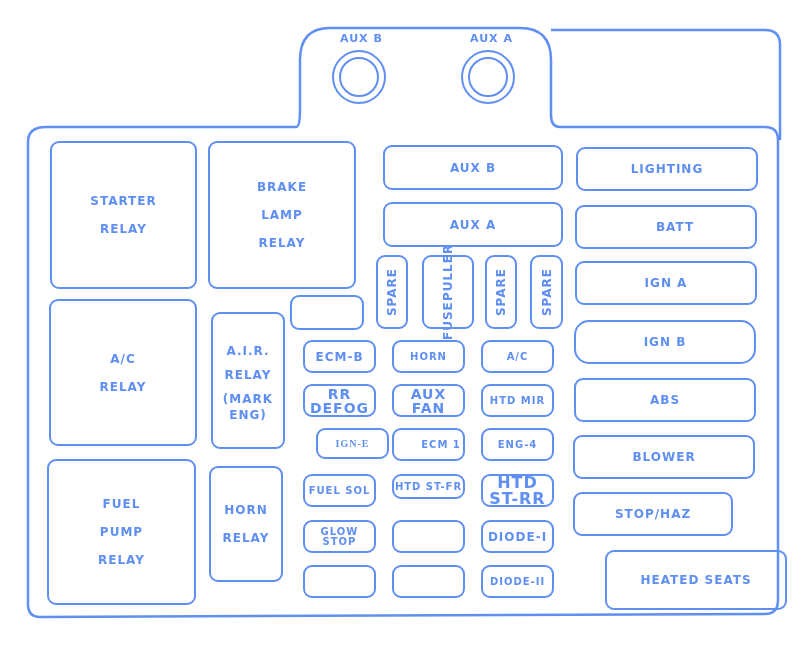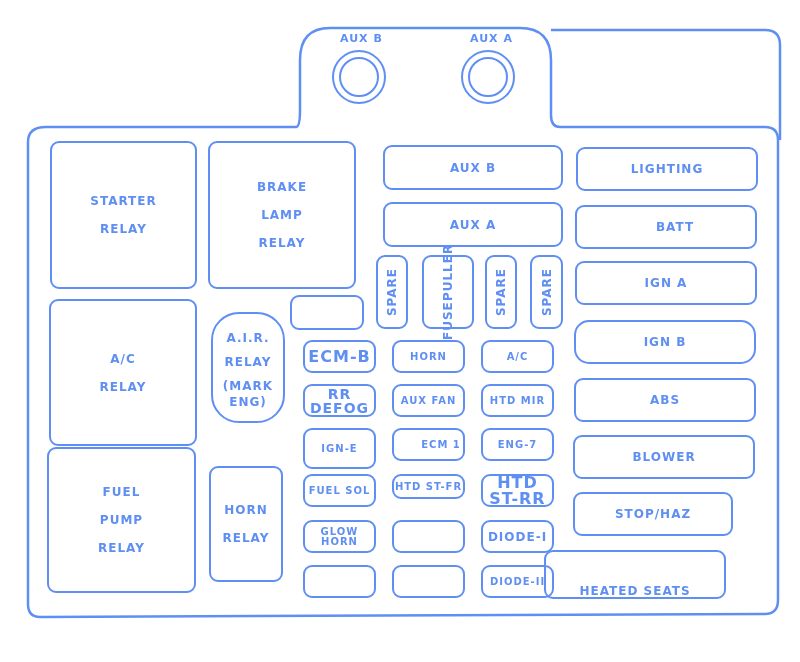--- a/index.html
+++ b/index.html
@@ -37,27 +37,27 @@
 </div>
 <div class="box relay" style="left:208px;top:141px;width:148px;height:148px;">
   <span>BRAKE</span>
   <span>LAMP</span>
   <span>RELAY</span>
 </div>
 <div class="box relay" style="left:49px;top:299px;width:148px;height:147px;">
   <span>A/C</span>
   <span>RELAY</span>
 </div>
-<div class="box" style="left:211px;top:312px;width:74px;height:111px;border-radius:28px;">
+<div class="box" style="left:211px;top:312px;width:74px;height:137px;">
   <span style="margin:6px 0;">A.I.R.</span>
   <span style="margin:6px 0;">RELAY</span>
   <span style="margin:6px 0 2px;">(MARK</span>
   <span style="margin:2px 0;">ENG)</span>
 </div>
-<div class="box relay" style="left:47px;top:447px;width:149px;height:146px;">
+<div class="box relay" style="left:47px;top:459px;width:149px;height:146px;">
   <span>FUEL</span>
   <span>PUMP</span>
   <span>RELAY</span>
 </div>
 <div class="box relay" style="left:209px;top:466px;width:74px;height:116px;">
   <span>HORN</span>
   <span>RELAY</span>
 </div>
 
 <div class="box" style="left:383px;top:145px;width:180px;height:45px;">
@@ -85,58 +85,58 @@
       <span>SPARE</span>
     </div>
 </div>
 <div class="box" style="left:530px;top:255px;width:33px;height:74px;">
   <div class="vert">
       <span>SPARE</span>
     </div>
 </div>
 
 <div id="mini-grid">
-    <div class="box" style="left: 303px; top: 340px; width: 73px; height: 33px; font-size: 16px;">
+    <div class="box" style="left: 303px; top: 340px; width: 73px; height: 33px; font-size: 12px;">
       <span>ECM-B</span>
     </div>
     <div class="box" style="left: 392px; top: 340px; width: 73px; height: 33px; font-size: 10px;">
       <span>HORN</span>
     </div>
     <div class="box" style="left: 481px; top: 340px; width: 73px; height: 33px; font-size: 10px;">
       <span>A/C</span>
     </div>
     <div class="box" style="left: 303px; top: 384px; width: 73px; height: 33px; font-size: 14px;">
       <span>RR DEFOG</span>
     </div>
-    <div class="box" style="left: 392px; top: 384px; width: 73px; height: 33px; font-size: 10px;">
+    <div class="box" style="left: 392px; top: 384px; width: 73px; height: 33px; font-size: 14px;">
       <span>AUX FAN</span>
     </div>
     <div class="box" style="left: 481px; top: 384px; width: 73px; height: 33px; font-size: 10px;">
       <span>HTD MIR</span>
     </div>
-    <div class="box" style="left: 303px; top: 428px; width: 73px; height: 41px; font-size: 10px;">
+    <div class="box" style="left: 316px; top: 428px; width: 73px; height: 31px; font-size: 10px; font-family: Liberation Serif, serif;">
       <span>IGN-E</span>
     </div>
     <div class="box" style="left: 392px; top: 428px; width: 73px; height: 33px; font-size: 10px; padding-left: 25px;">
       <span>ECM 1</span>
     </div>
     <div class="box" style="left: 481px; top: 428px; width: 73px; height: 33px; font-size: 10px;">
-      <span>ENG-7</span>
+      <span>ENG-4</span>
     </div>
     <div class="box" style="left: 303px; top: 474px; width: 73px; height: 33px; font-size: 10px;">
       <span>FUEL SOL</span>
     </div>
     <div class="box" style="left: 392px; top: 474px; width: 73px; height: 25px; font-size: 10px;">
       <span>HTD ST-FR</span>
     </div>
     <div class="box" style="left: 481px; top: 474px; width: 73px; height: 33px; font-size: 16px;">
       <span>HTD ST-RR</span>
     </div>
     <div class="box" style="left: 303px; top: 520px; width: 73px; height: 33px; font-size: 10px;">
-      <span>GLOW HORN</span>
+      <span>GLOW STOP</span>
     </div>
     <div class="box" style="left: 392px; top: 520px; width: 73px; height: 33px; font-size: 10px;">
       <span></span>
     </div>
     <div class="box" style="left: 481px; top: 520px; width: 73px; height: 33px; font-size: 12px;">
       <span>DIODE-I</span>
     </div>
     <div class="box" style="left: 303px; top: 565px; width: 73px; height: 33px; font-size: 10px;">
       <span></span>
     </div>
@@ -163,16 +163,16 @@
     </div>
     <div class="box" style="left: 574px; top: 378px; width: 182px; height: 44px;">
       <span>ABS</span>
     </div>
     <div class="box" style="left: 573px; top: 435px; width: 182px; height: 44px;">
       <span>BLOWER</span>
     </div>
     <div class="box" style="left: 573px; top: 492px; width: 160px; height: 44px; text-align: right;">
       <span>STOP/HAZ</span>
     </div>
-    <div class="box" style="left: 544px; top: 550px; width: 182px; height: 49px; justify-content: flex-end;">
+    <div class="box" style="left: 605px; top: 550px; width: 182px; height: 60px;">
       <span>HEATED SEATS</span>
     </div>
   </div>
 
 </body></html>

